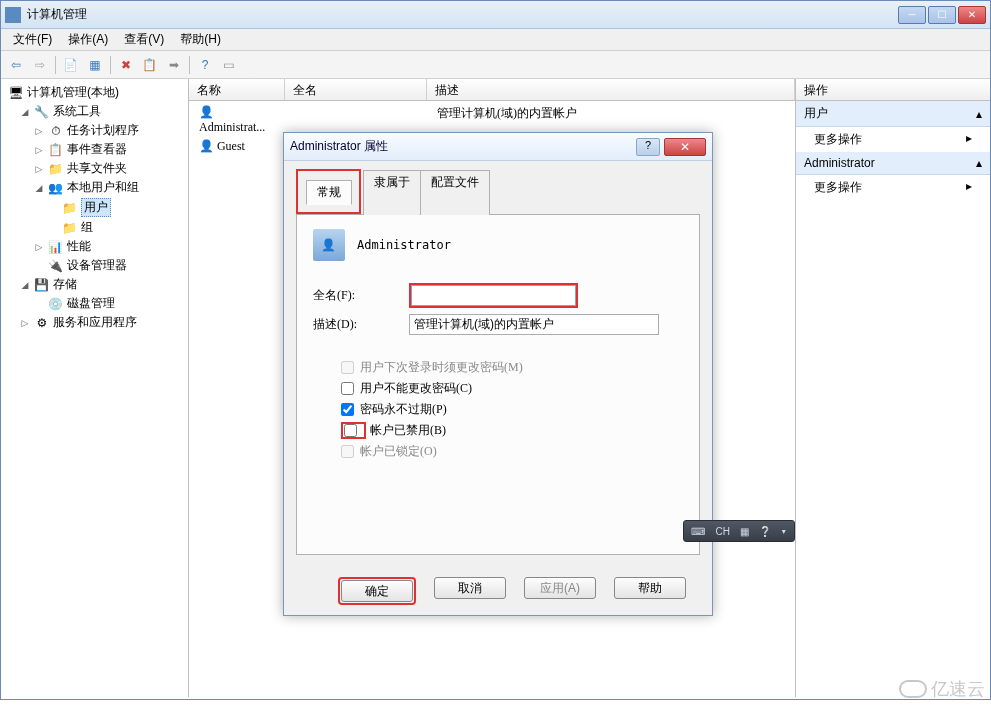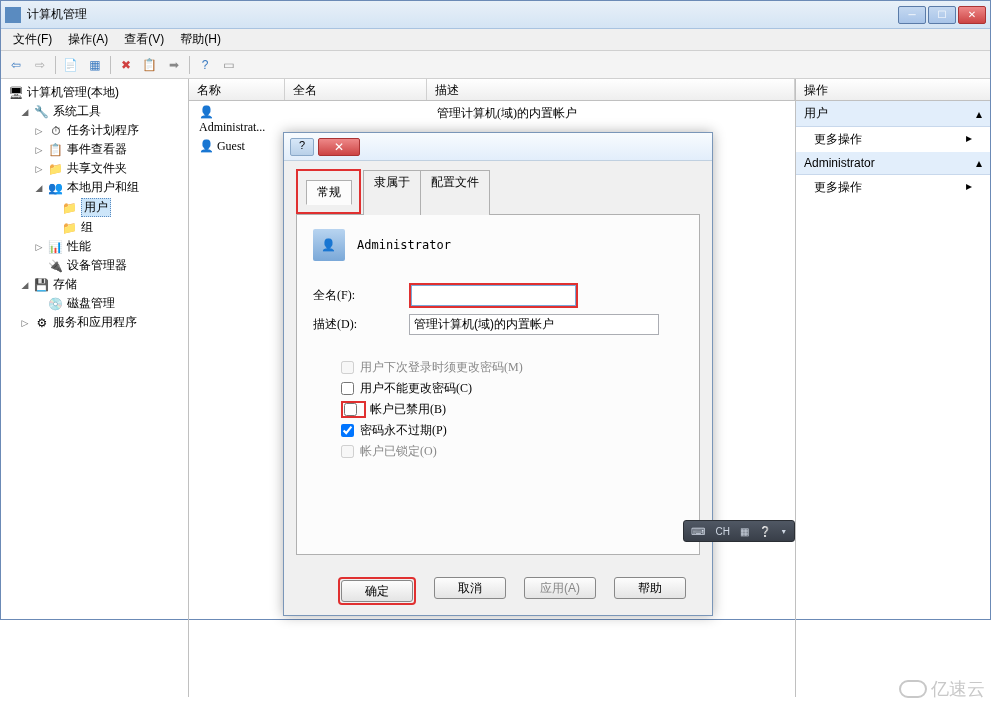--- a/index.html
+++ b/index.html
@@ -88,21 +88,21 @@
 .ime-bar { position: absolute; right: 196px; top: 520px; width: 112px; height: 22px; background: linear-gradient(#505864,#383e48); border: 1px solid #2a2e34; border-radius: 3px; display: flex; align-items: center; padding: 0 4px; color: #d0d8e4; font-size: 10px; gap: 4px; }
 .ime-seg { padding: 0 3px; }
 
 
 .watermark { position: absolute; right: 6px; bottom: 6px; color: #c8c8c8; font-size: 18px; display: flex; align-items: center; gap: 4px; }
 .watermark-icon { width: 28px; height: 18px; border: 2px solid #c8c8c8; border-radius: 10px; position: relative; }
 </style>
 </head>
 <body>
 
-<div class="window" style="width:991px;height:620px;">
+<div class="window" style="width:991px;height:700px;">
   <div class="titlebar">
     <span class="titlebar-icon"></span>
     <span class="titlebar-text">计算机管理</span>
     <div class="win-controls">
       <div class="win-btn">─</div>
       <div class="win-btn">☐</div>
       <div class="win-btn close">✕</div>
     </div>
   </div>
 
@@ -252,20 +252,21 @@
       <div class="actions-item">
           <span>更多操作</span>
           <span>▸</span>
         </div>
     </div>
   </div>
 </div>
 
 <div class="dialog">
   <div class="dialog-titlebar">
+    <span class="dialog-title">Administrator 属性</span>
     <div class="dialog-help">?</div>
     <div class="dialog-close">✕</div>
   </div>
   <div class="dialog-body">
     <div class="tabs">
       <span class="tab-highlight">
           <div class="tab active">常规</div>
         </span>
       <div class="tab">隶属于</div>
       <div class="tab">配置文件</div>
@@ -286,28 +287,28 @@
       <div style="height:18px"></div>
       <div class="check-row disabled">
           <input type="checkbox" disabled="" style="">
           <span>用户下次登录时须更改密码(M)</span>
         </div>
       <div class="check-row">
           <input type="checkbox" style="">
           <span>用户不能更改密码(C)</span>
         </div>
       <div class="check-row">
+          <input type="checkbox" checked="" style="">
+          <span>密码永不过期(P)</span>
+        </div>
+      <div class="check-row">
           <span class="check-highlight">
             <input type="checkbox" style="">
           </span>
           <span style="margin-left:4px">帐户已禁用(B)</span>
-        </div>
-      <div class="check-row">
-          <input type="checkbox" checked="" style="">
-          <span>密码永不过期(P)</span>
         </div>
       <div class="check-row disabled">
           <input type="checkbox" disabled="" style="">
           <span>帐户已锁定(O)</span>
         </div>
     </div>
   </div>
   <div class="dialog-buttons">
     <span class="btn-highlight"><button class="dlg-btn">确定</button></span>
     <button class="dlg-btn">取消</button>

